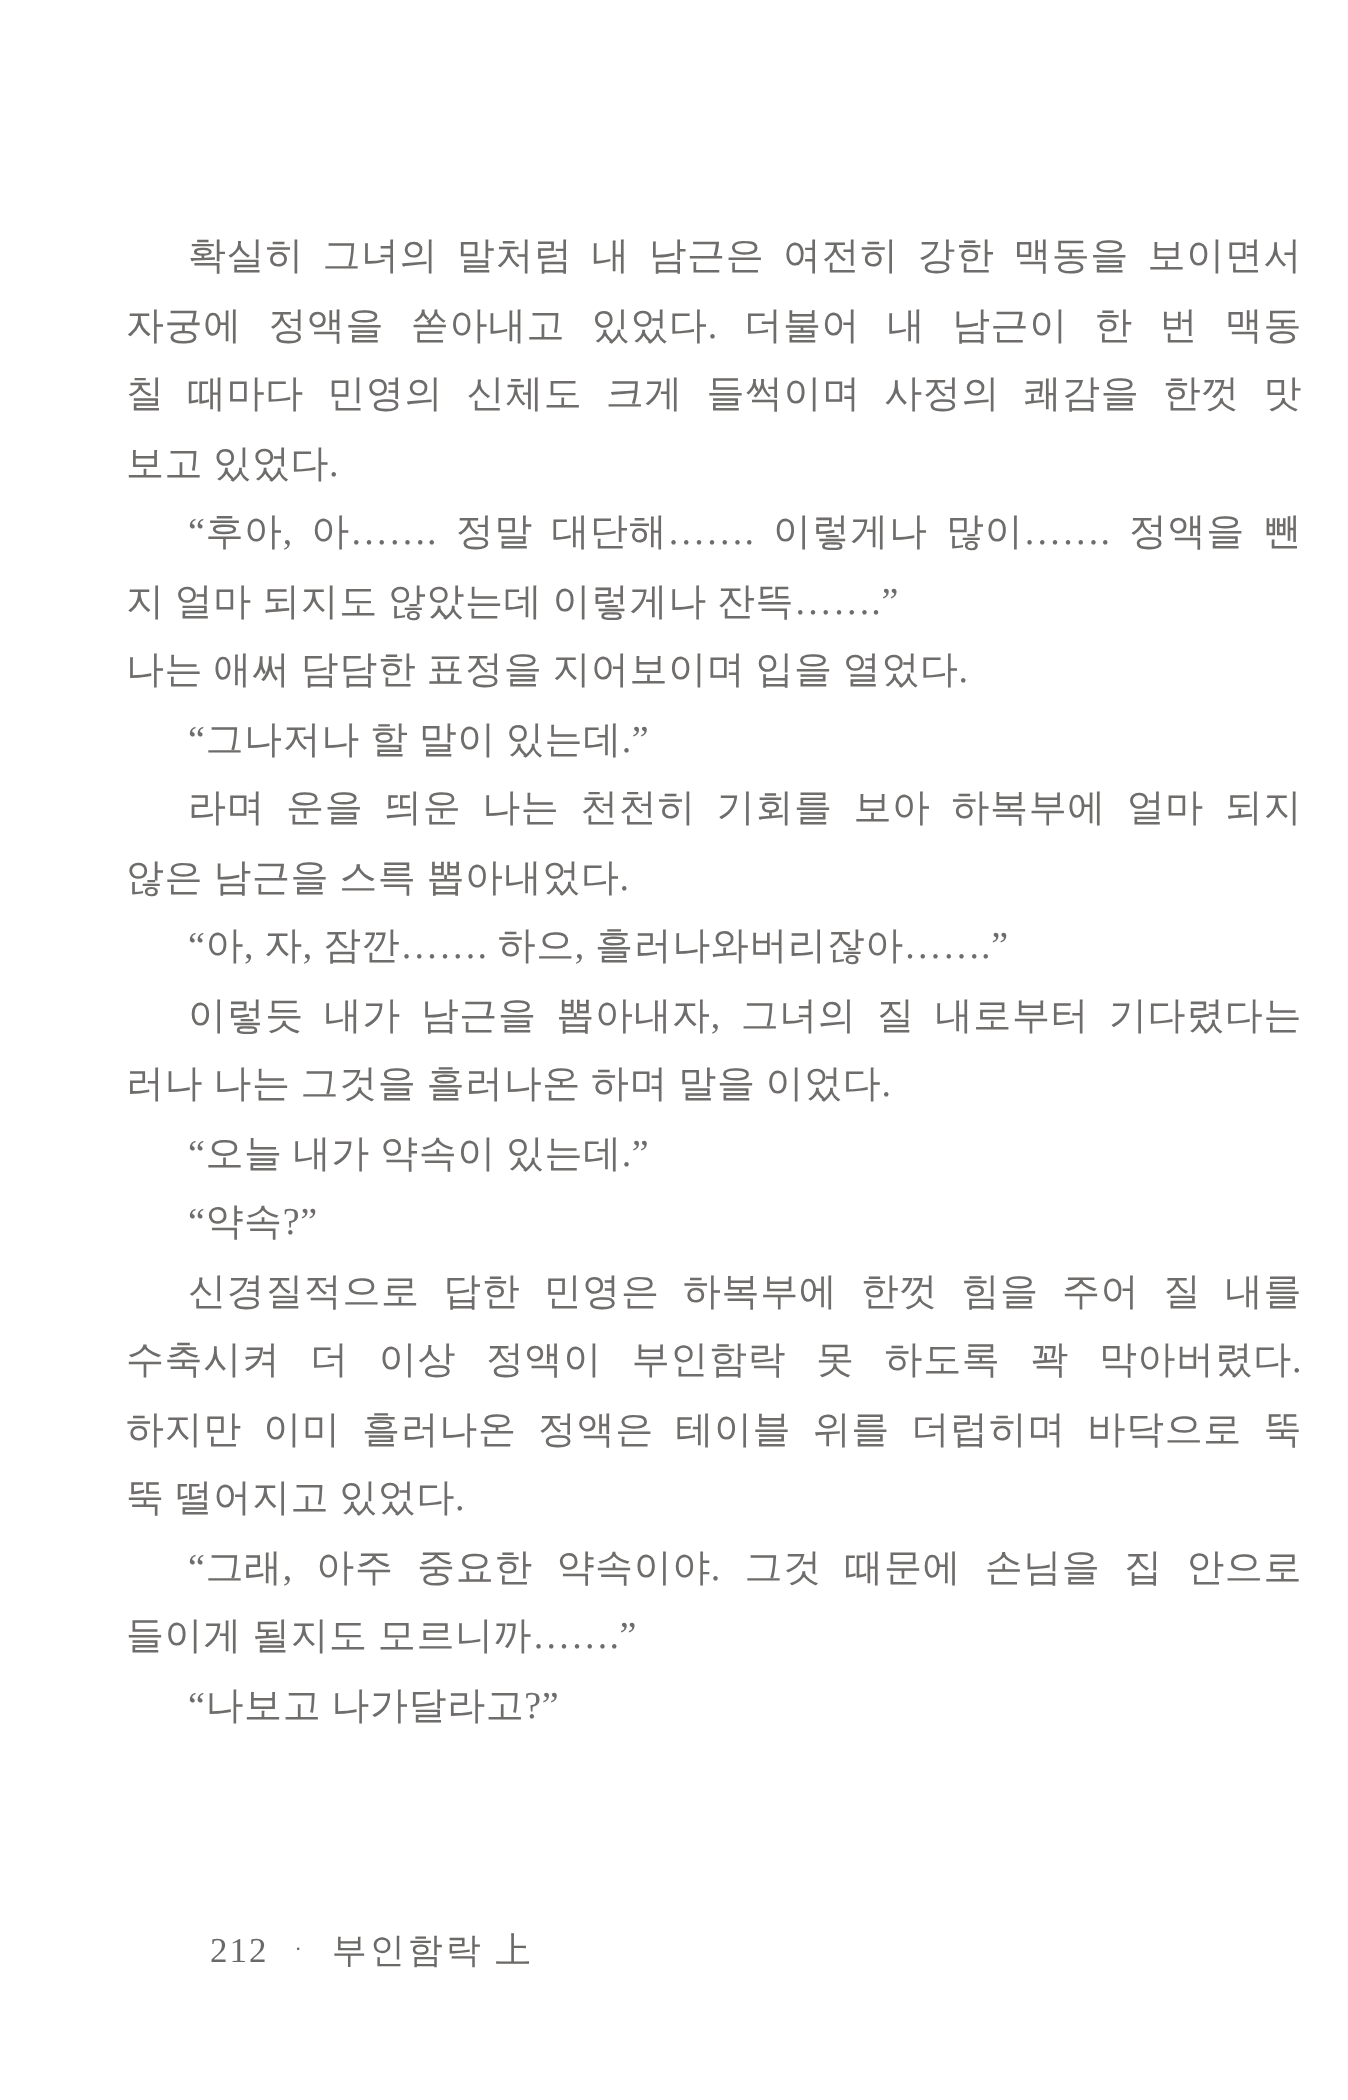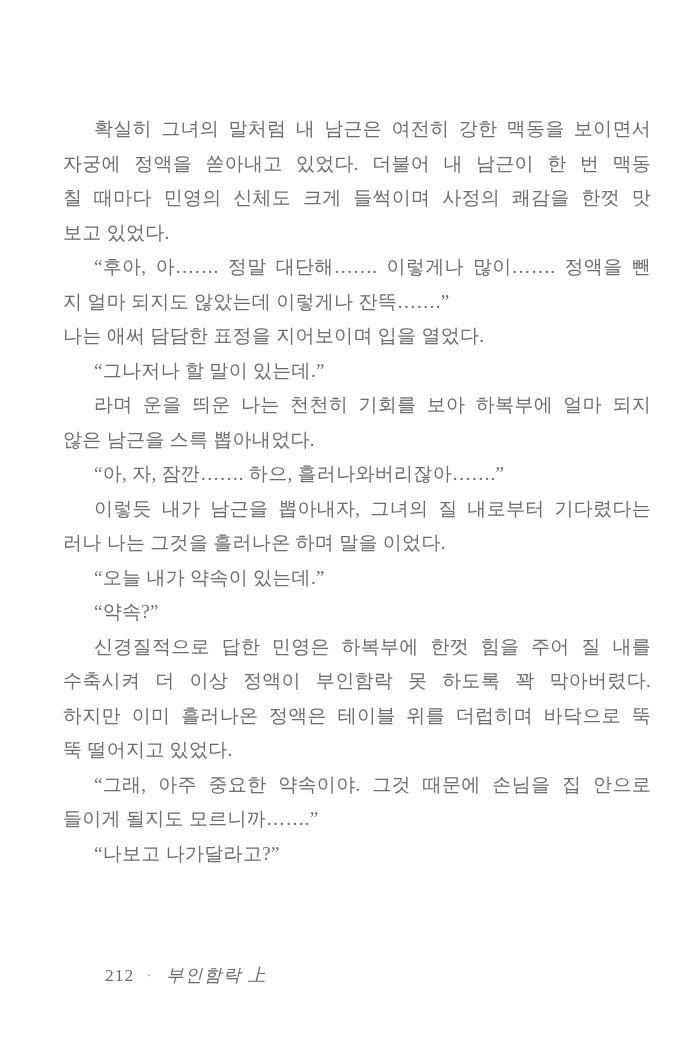--- a/index.html
+++ b/index.html
@@ -54,21 +54,20 @@
   }
   .page-footer .page-number {
     letter-spacing: 1px;
   }
   .page-footer .bullet {
     margin: 0 15px 0 13px;
     font-size: 11px;
   }
   .page-footer .book-title {
     letter-spacing: 1.5px;
-    font-style: italic;
   }
 </style>
 </head>
 <body>
 
 <div class="book-page">
 
   <div class="page-text">
       <div class="line j ind">확실히 그녀의 말처럼 내 남근은 여전히 강한 맥동을 보이면서</div>
       <div class="line j">자궁에 정액을 쏟아내고 있었다. 더불어 내 남근이 한 번 맥동</div>

